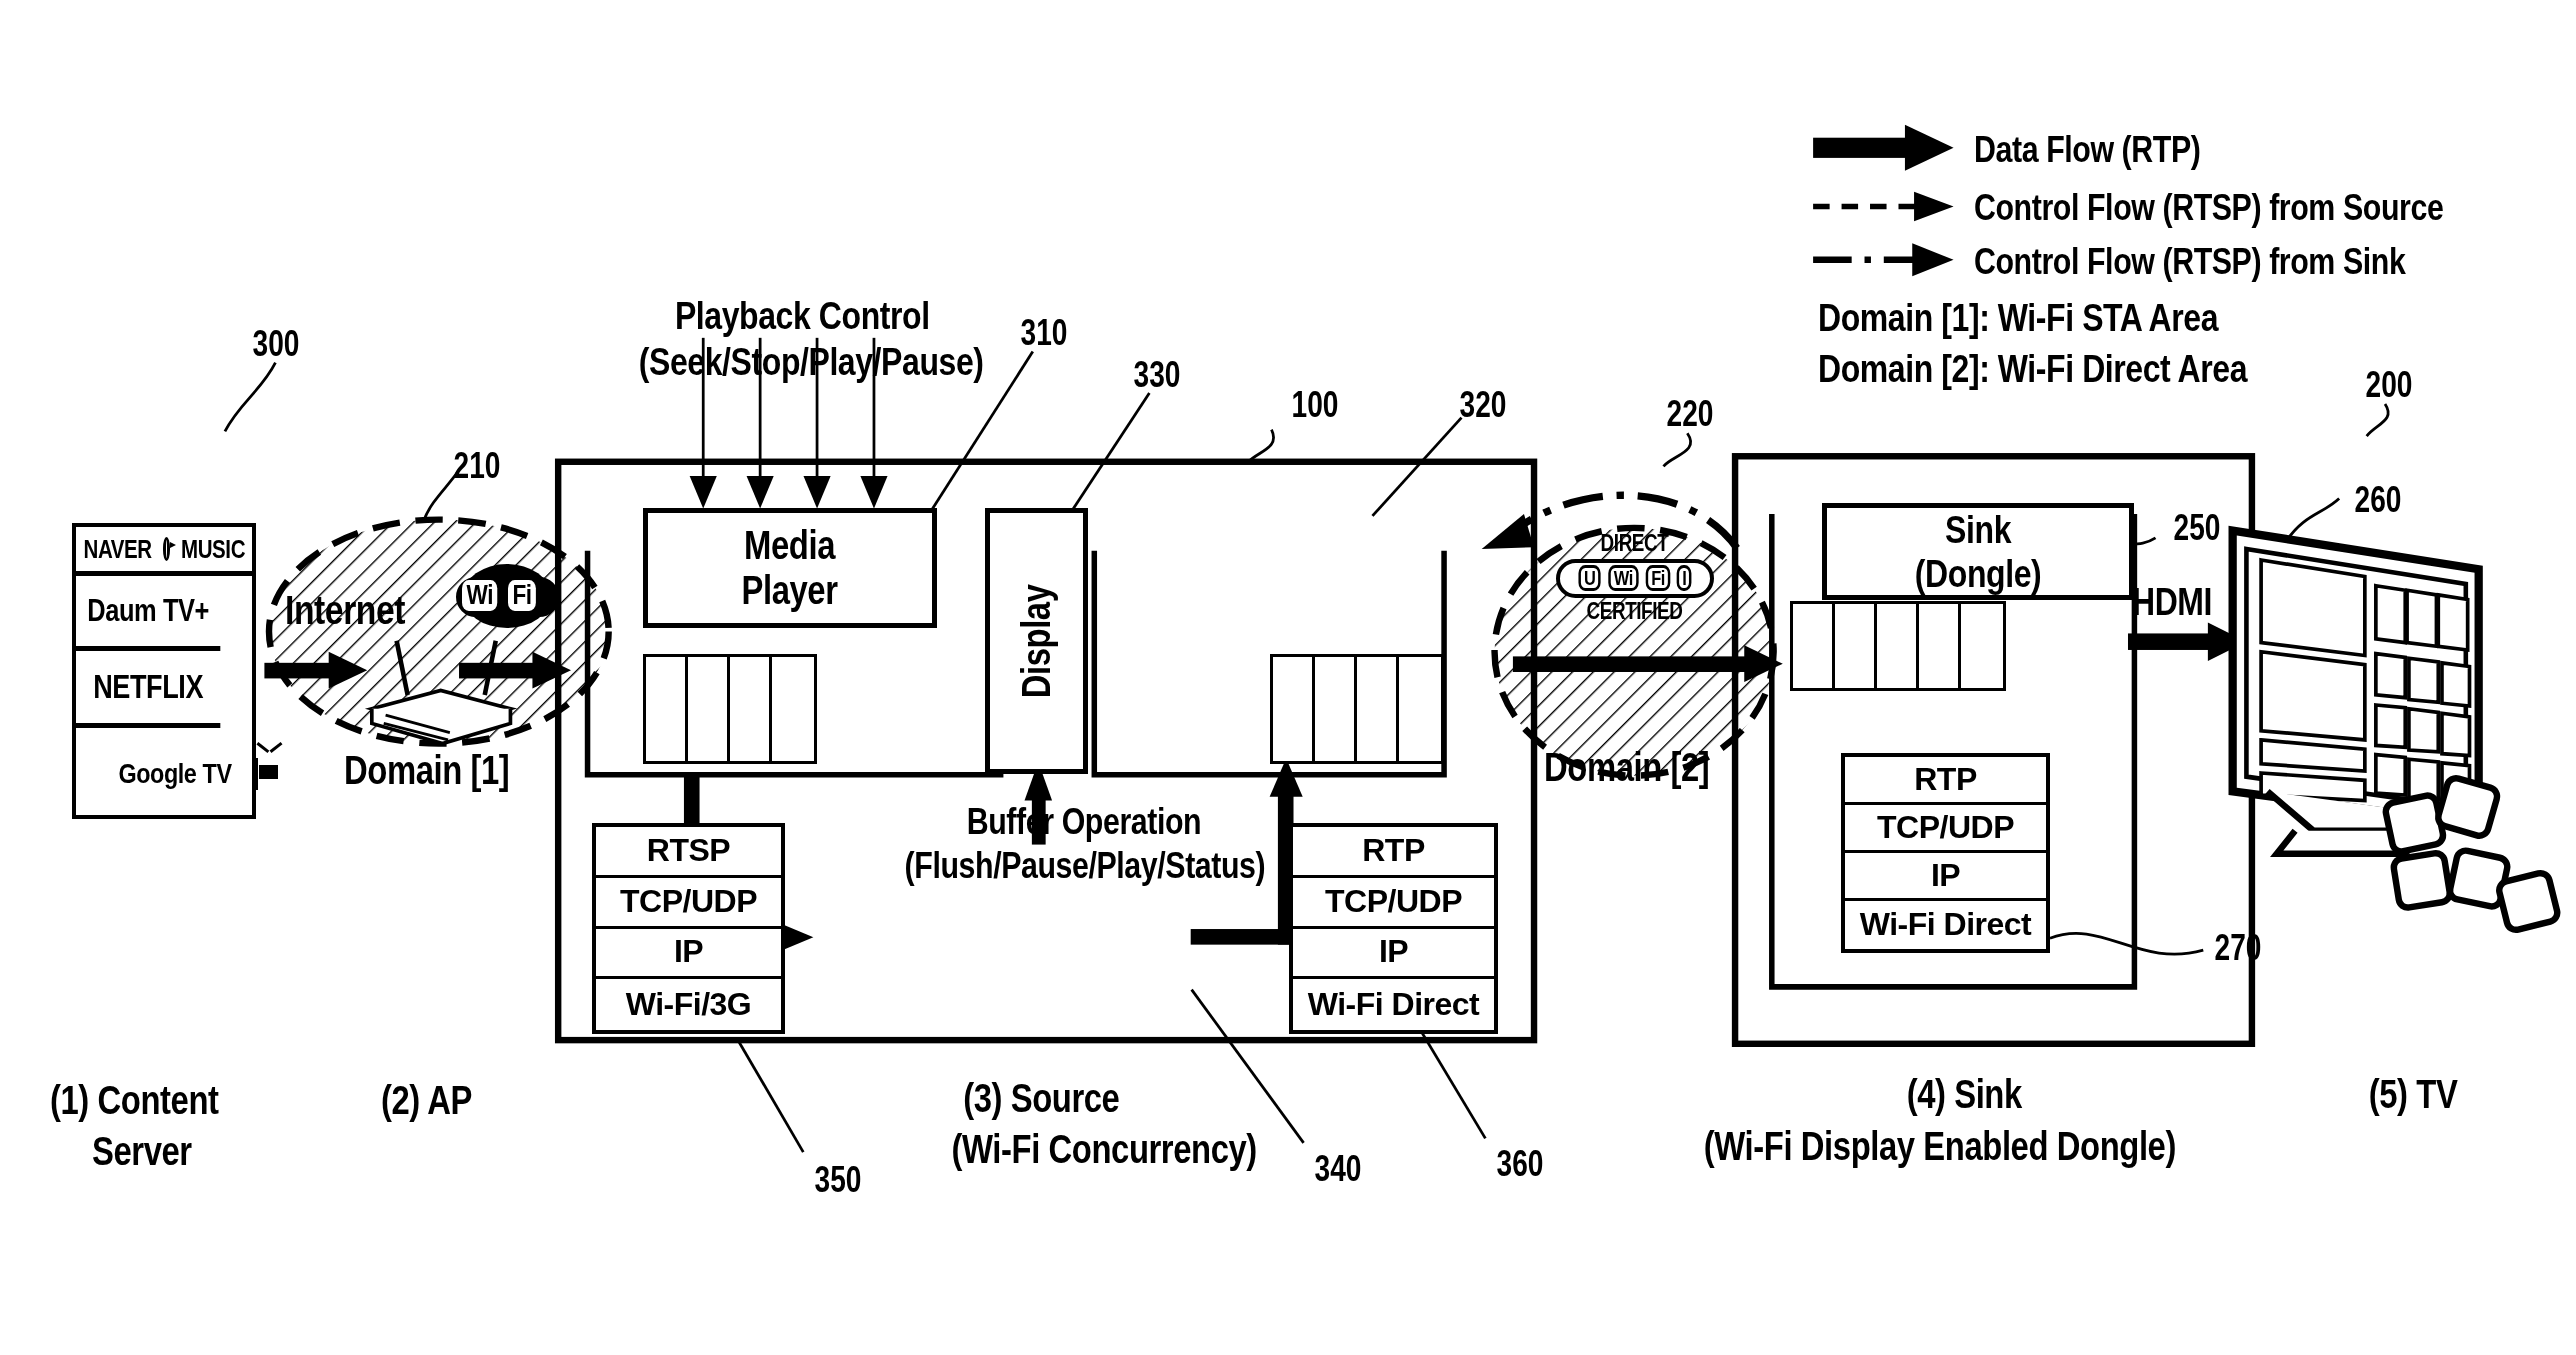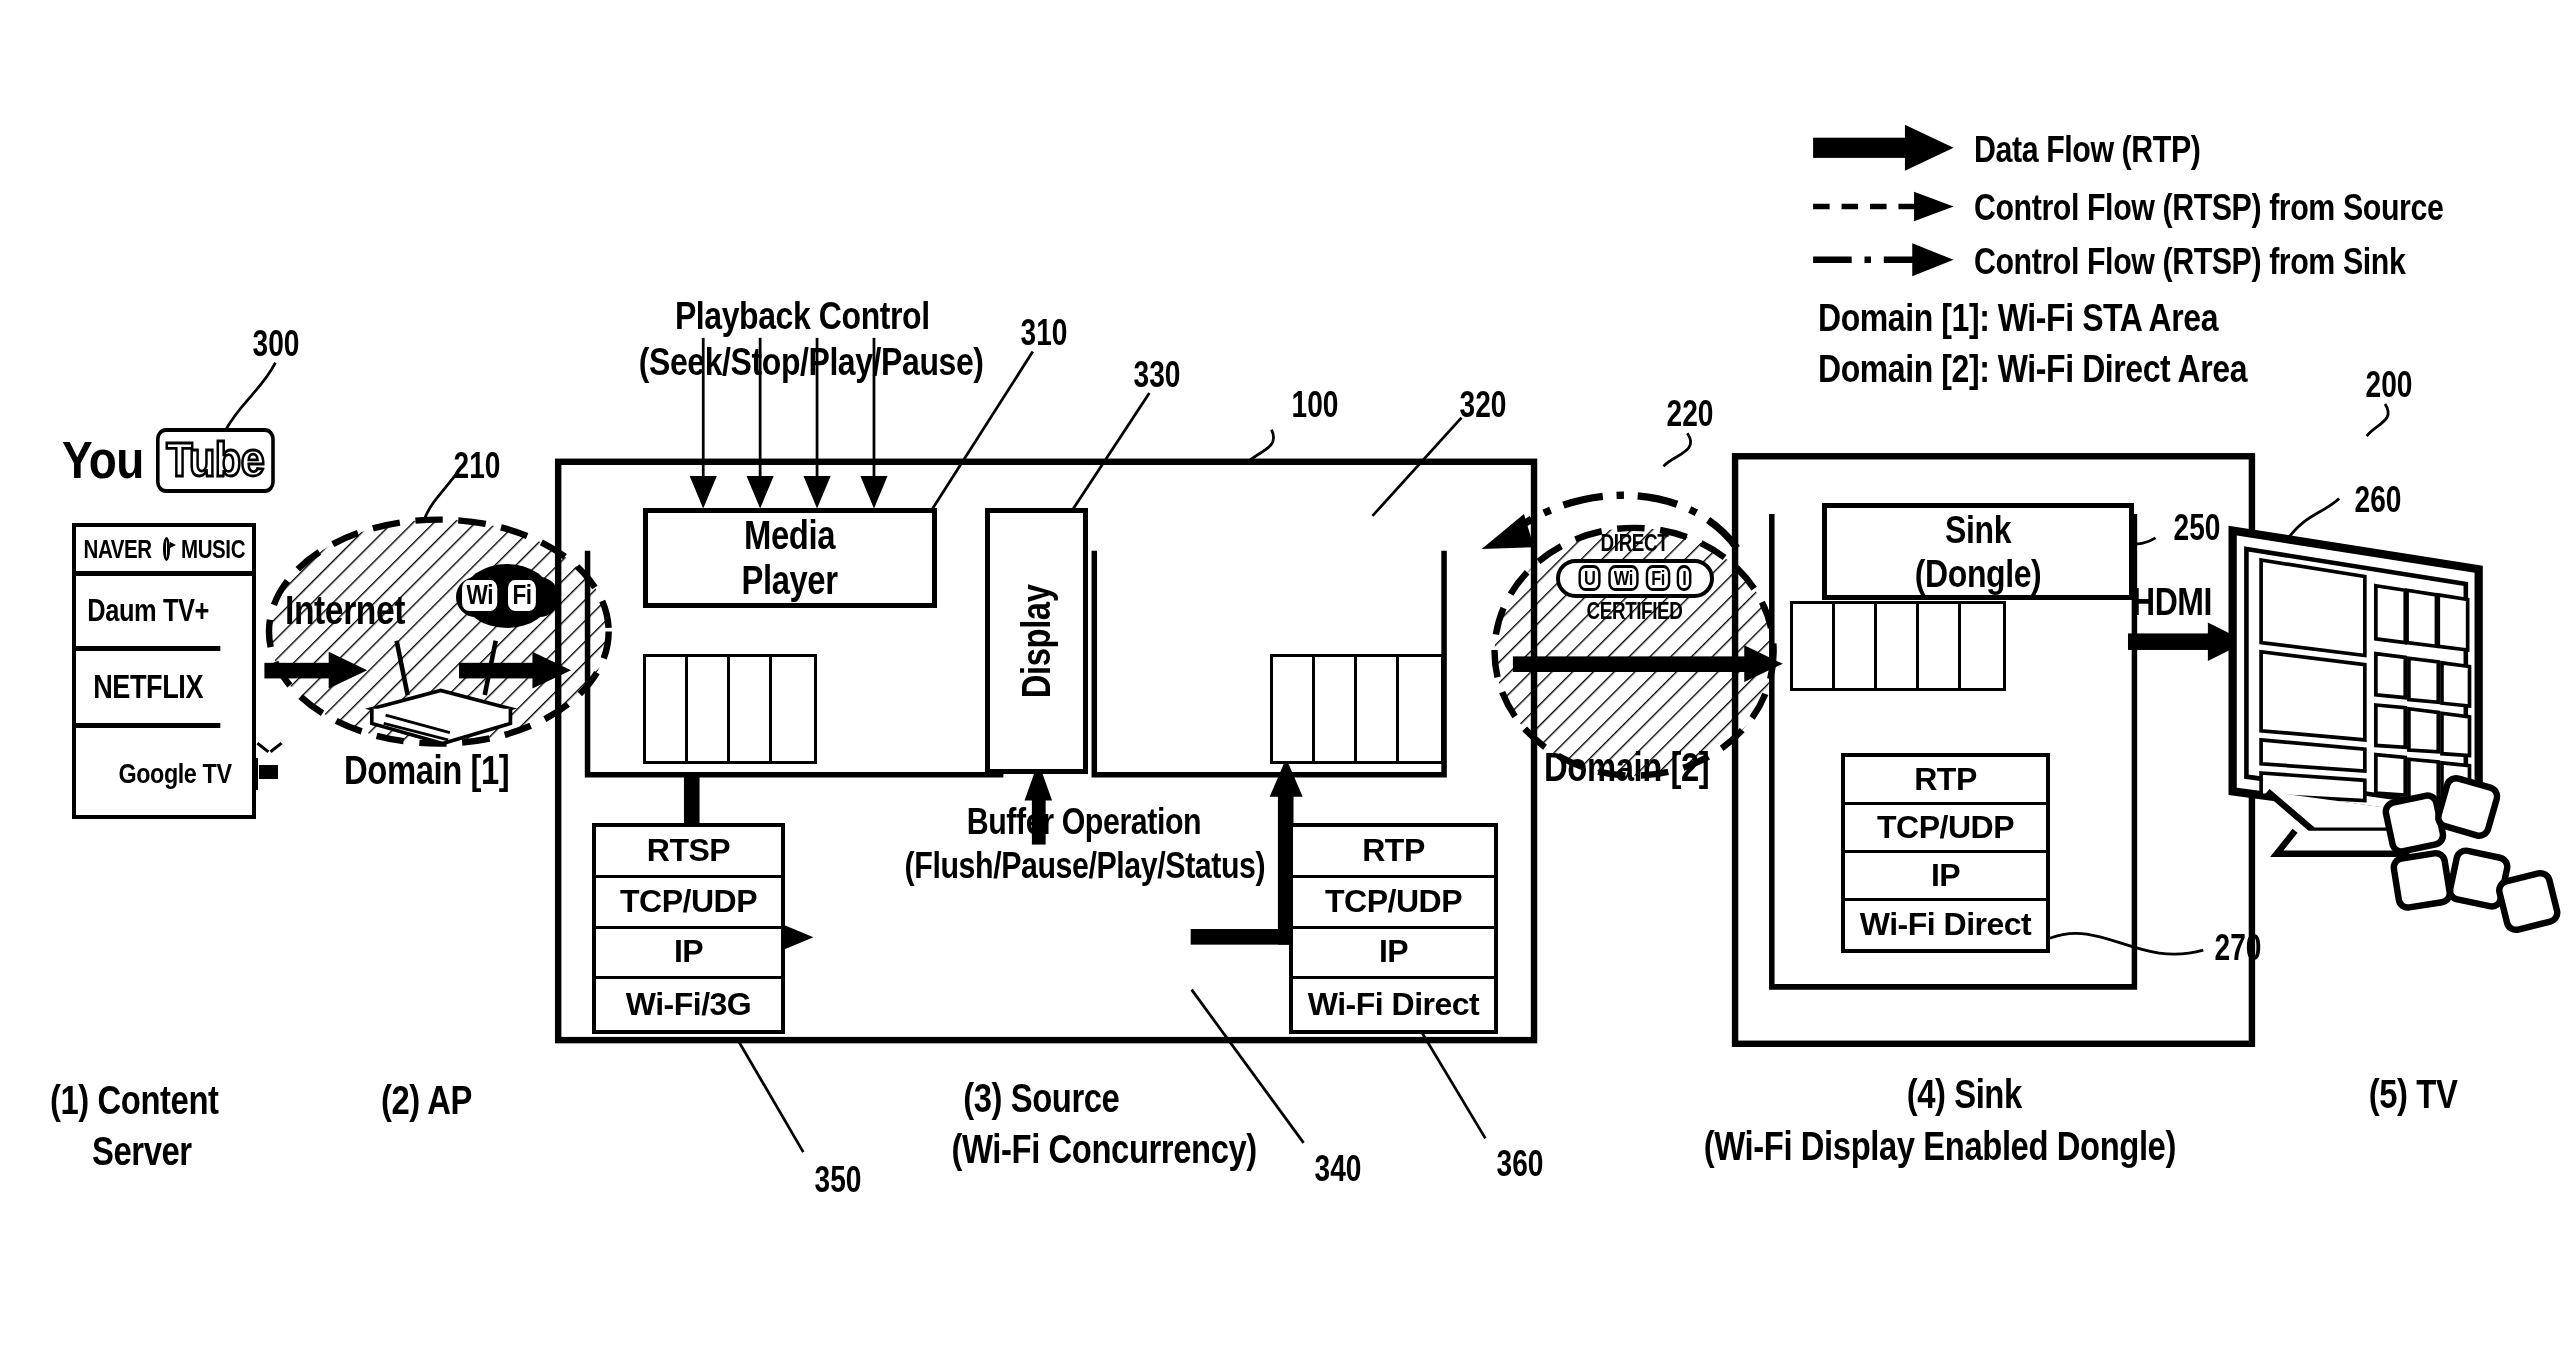--- a/index.html
+++ b/index.html
@@ -218,25 +218,20 @@
   </svg>
 
   <div class="abs pt" style="left:1974px;top:129px;font-size:37px;">Data Flow (RTP)</div>
   <div class="abs pt" style="left:1974px;top:187px;font-size:37px;">Control Flow (RTSP) from Source</div>
   <div class="abs pt" style="left:1974px;top:241px;font-size:37px;">Control Flow (RTSP) from Sink</div>
   <div class="abs pt" style="left:1818px;top:296px;font-size:39px;">Domain [1]: Wi-Fi STA Area</div>
   <div class="abs pt" style="left:1818px;top:347px;font-size:39px;">Domain [2]: Wi-Fi Direct Area</div>
 
   <div class="abs refnum" style="left:246px;top:323px;">300</div>
 
-  <div class="abs" style="left:62px;top:428px;display:flex;align-items:center;">
-    <span class="pt" style="font-size:51px;transform:scaleX(0.9);">You</span>
-    <span class="pt" style="font-size:48px;border:4.6px solid #000;border-radius:11px;padding:0.9px 7.3px 2.8px 7.3px;margin-left:2.8px;
-                 color:#fff;-webkit-text-stroke:2.8px #000;transform:scaleX(0.9);">Tube</span>
-  </div>
 
   <div class="box" style="left:72px;top:523px;width:184px;height:296px;border-width:4.6px;">
     <div style="height:44px;border-bottom:5.5px solid #000;display:flex;align-items:center;justify-content:center;gap:3.7px;">
       <span class="pt ctr" style="font-size:25px;">NAVER</span>
       <span style="width:17.4px;height:17.4px;border:3.7px solid #000;border-radius:50%;display:inline-block;position:relative;">
         <i style="position:absolute;left:3.7px;top:1.8px;border-left:6.4px solid #000;border-top:3.7px solid transparent;border-bottom:3.7px solid transparent;"></i>
       </span>
       <span class="pt ctr" style="font-size:25px;">MUSIC</span>
     </div>
     <div class="label-ctr pt" style="position:relative;height:70px;border-bottom:5.5px solid #000;font-size:31px;display:flex;align-items:center;justify-content:center;">Daum  TV+</div>
@@ -270,21 +265,21 @@
   <div class="abs pt" style="left:381px;top:1078px;font-size:40px;">(2) AP</div>
 
   <div class="abs pt ctr" style="left:647px;top:294px;font-size:39px;">Playback Control</div>
   <div class="abs pt ctr" style="left:601px;top:340px;font-size:39px;">(Seek/Stop/Play/Pause)</div>
 
   <div class="abs refnum" style="left:1014px;top:312px;">310</div>
   <div class="abs refnum" style="left:1127px;top:354px;">330</div>
   <div class="abs refnum" style="left:1285px;top:384px;">100</div>
   <div class="abs refnum" style="left:1453px;top:384px;">320</div>
 
-  <div class="box thick" style="left:643px;top:508px;width:294px;height:100px;display:flex;align-items:center;justify-content:center;">
+  <div class="box thick" style="left:643px;top:508px;width:294px;height:120px;display:flex;align-items:center;justify-content:center;">
     <div style="text-align:center;">
       <div class="pt ctr" style="font-size:40px;">Media</div>
       <div class="pt ctr" style="font-size:40px;">Player</div>
     </div>
   </div>
 
   <div class="box" style="left:643px;top:654px;width:174px;height:110px;display:flex;">
     <div class="seg-cell" style="width:25%;"></div>
     <div class="seg-cell" style="width:25%;"></div>
     <div class="seg-cell" style="width:25%;"></div>

